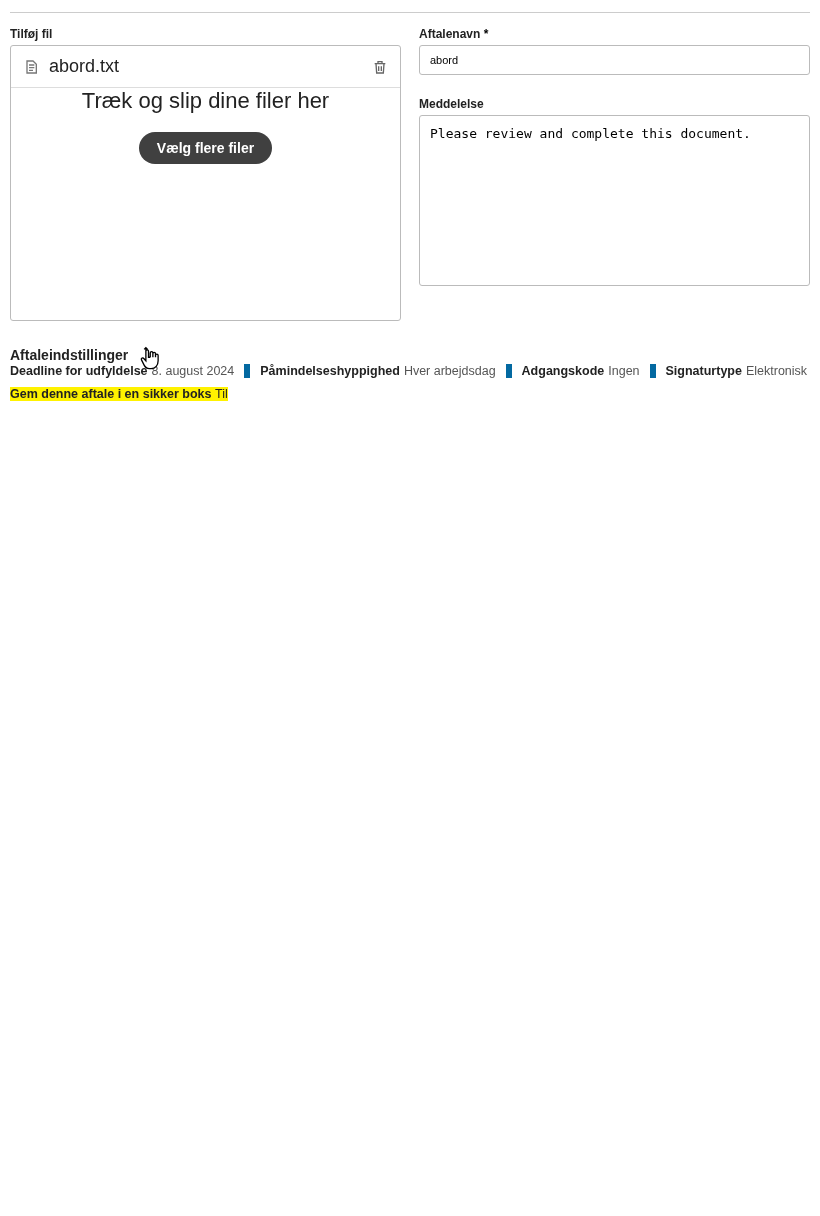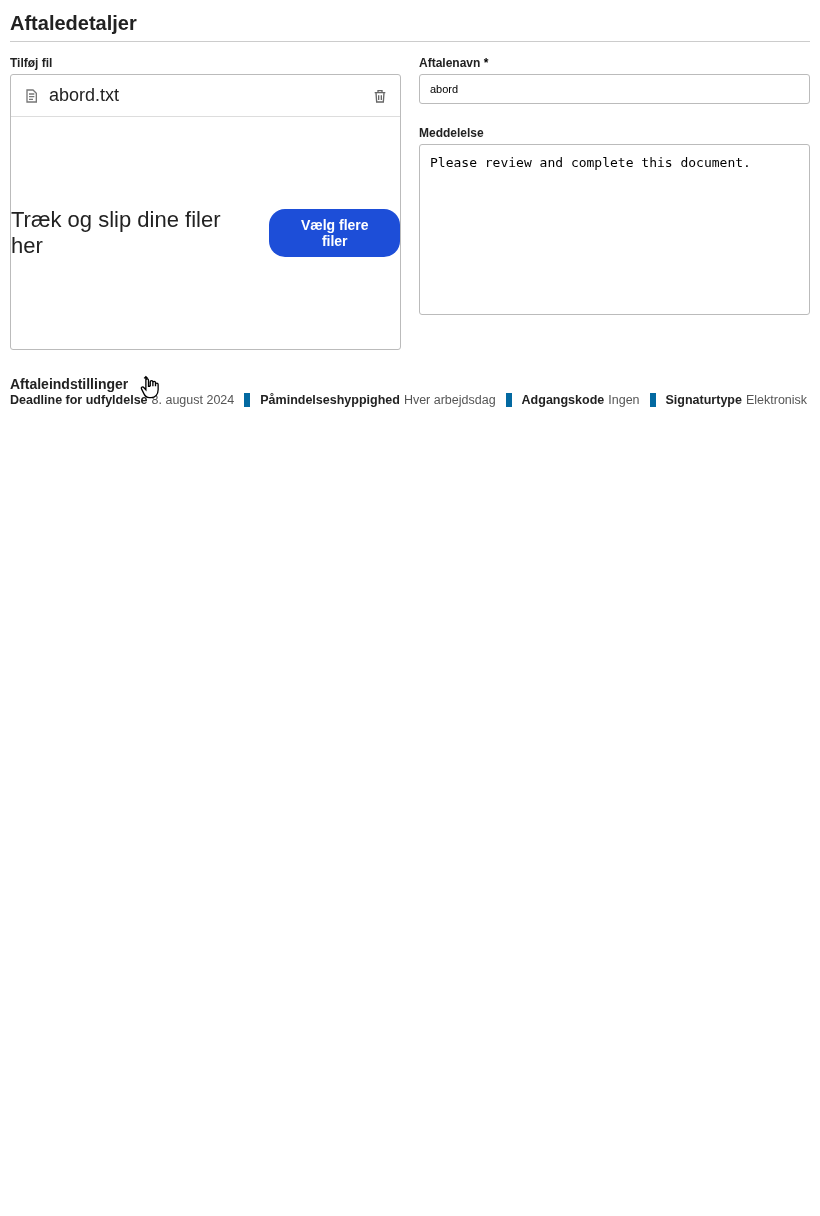--- a/index.html
+++ b/index.html
@@ -10,23 +10,23 @@
   .two-col { display: flex; gap: 18px; }
   .col-left { flex: 1 1 50%; }
   .col-right { flex: 1 1 50%; }
   .field-label { font-size: 12px; font-weight: 600; margin-bottom: 4px; }
   .req::after { content: " *"; color: #000; }
   .file-box { border: 1px solid #bbb; border-radius: 3px; }
   .file-row { display: flex; align-items: center; padding: 10px 12px; border-bottom: 1px solid #ddd; }
   .file-icon { width: 16px; height: 16px; margin-right: 10px; }
   .file-name { font-size: 18px; flex: 1; }
   .trash { width: 16px; height: 16px; color: #555; cursor: pointer; }
-  .dropzone { height: 232px; display: flex; flex-direction: row; align-items: center; justify-content: center; gap: 18px; }
+  .dropzone { height: 232px; display: flex; flex-direction: column; align-items: center; gap: 18px; }
   .drop-text { font-size: 22px; color: #222; font-weight: 400; }
-  .btn-primary { background: #1d4ed8; color: #fff; border: none; border-radius: 16px; padding: 8px 18px; font-size: 14px; font-weight: 600; cursor: pointer; }
+  .btn-primary { background: #404040; color: #fff; border: none; border-radius: 16px; padding: 8px 18px; font-size: 14px; font-weight: 600; cursor: pointer; }
   .text-input { width: 100%; border: 1px solid #bbb; border-radius: 3px; padding: 8px 10px; font-size: 11px; }
   .textarea { width: 100%; height: 171px; border: 1px solid #bbb; border-radius: 3px; padding: 10px; font-size: 13px; resize: none; }
   .settings-hdr { font-size: 14px; font-weight: 700; margin-top: 26px; display: inline-block; position: relative; }
   .cursor-hand { position: absolute; left: 128px; top: -2px; width: 28px; height: 28px; }
   .settings-line { margin-top: 0; font-size: 12.5px; display: flex; flex-wrap: wrap; align-items: center; }
   .settings-line .seg { padding: 0 0; }
   .settings-line .seg + .seg { border-left: 6px solid #0369a1; margin-left: 10px; padding-left: 10px; }
   .settings-line b { font-weight: 700; }
   .settings-line .val { color: #555; margin-left: 4px; }
   .highlight-row { margin-top: 6px; }
@@ -52,21 +52,20 @@
   .vault-opt + .vault-opt { border-top: 1px solid #eee; }
   .vault-opt .check { color: #1473e6; font-weight: 700; }
   .modal-foot { display: flex; justify-content: flex-end; gap: 12px; margin-top: 18px; }
   .btn-ghost { background: #fff; color: #333; border: 1px solid #aaa; border-radius: 16px; padding: 7px 18px; font-size: 14px; font-weight: 600; cursor: pointer; }
   .chev-down { display: inline-block; }
 </style>
 </head>
 <body>
 
 <div class="page">
-  <h1 class="page-title">Aftaledetaljer</h1>
   <div class="hr"></div>
 
   <div class="two-col">
     <div class="col-left">
       <div class="field-label">Tilføj fil</div>
       <div class="file-box">
         <div class="file-row">
           <svg class="file-icon" viewBox="0 0 24 24" fill="none" stroke="#777" stroke-width="2">
               <path d="M6 3h9l5 5v13H6z"></path>
               <path d="M9 9h8M9 13h8M9 17h6"></path>
@@ -95,20 +94,23 @@
     <svg class="cursor-hand" viewBox="0 0 32 32" fill="#fff" stroke="#000" stroke-width="1.5">
       <path d="M7 5l2-2 2 2M9 3v10M14 14V9a1.5 1.5 0 013 0v5M17 14v-4a1.5 1.5 0 013 0v4M20 14v-2a1.5 1.5 0 013 0v6c0 5-3 9-8 9h-2c-3 0-5-2-6-4l-3-6a1.5 1.5 0 012.6-1.5L9 18V7a1.5 1.5 0 013 0v7h2"></path>
     </svg>
   </div>
 
   <div class="settings-line">
     <span class="seg"><b>Deadline for udfyldelse</b><span class="val">8. august 2024</span></span>
     <span class="seg"><b>Påmindelseshyppighed</b><span class="val">Hver arbejdsdag</span></span>
     <span class="seg"><b>Adgangskode</b><span class="val">Ingen</span></span>
     <span class="seg"><b>Signaturtype</b><span class="val">Elektronisk</span></span>
+  </div>
+  <div class="highlight-row">
+    <span class="highlight"><b>Gem denne aftale i en sikker boks</b>&nbsp;<span>Til</span></span>
   </div>
 
   
   <div class="modal">
     <h2>Rediger aftaleindstillinger</h2>
     <div class="mhr"></div>
 
     <div class="group">
       <div class="g-title">Deadline for udfyldelse</div>
       <div class="g-desc">Indstil datoen, hvorefter aftalen udløber og ikke længere kan udfyldes.</div>

